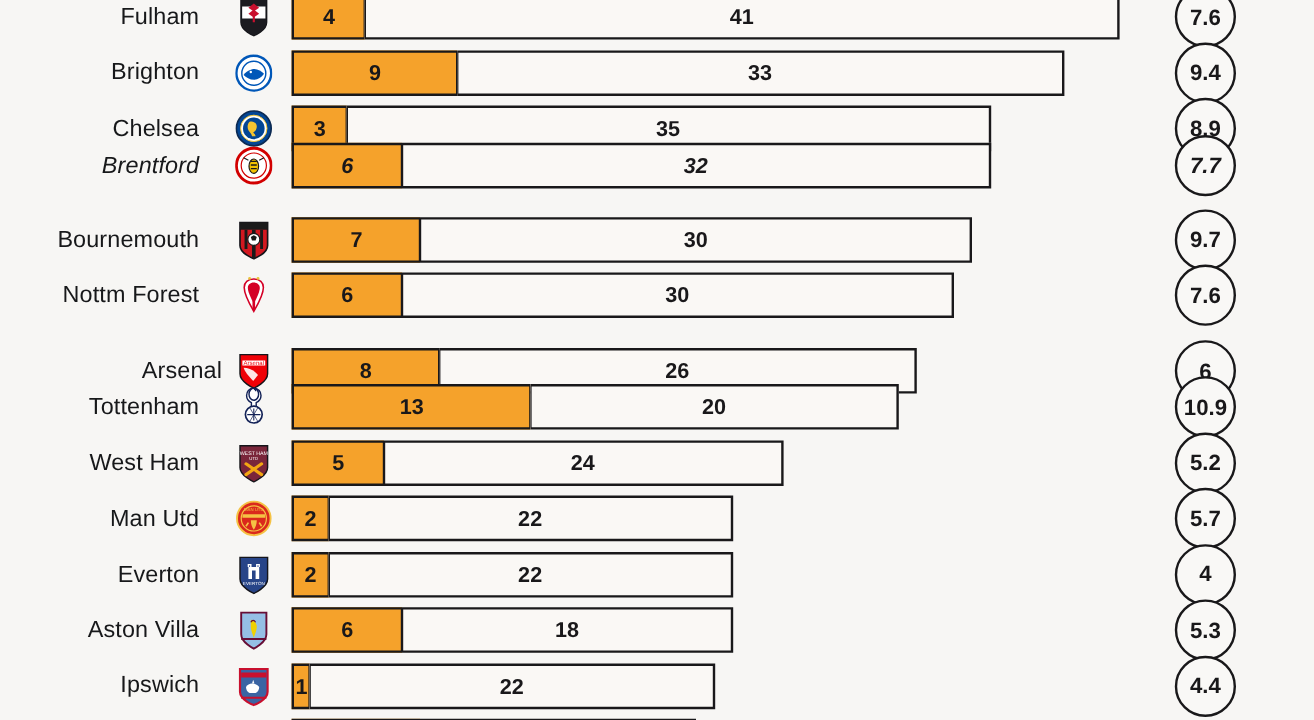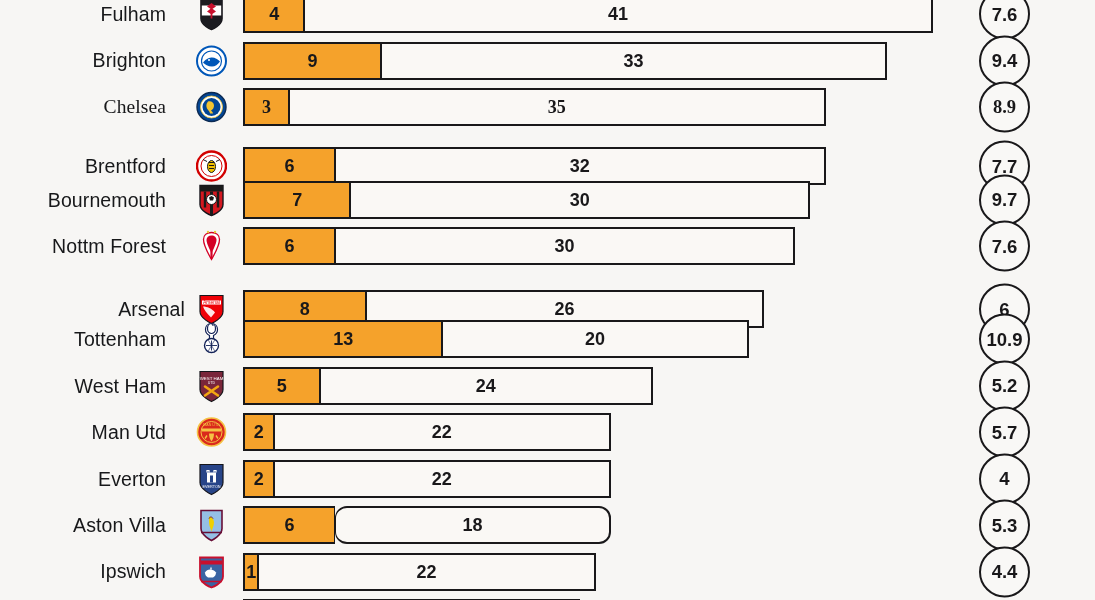--- a/index.html
+++ b/index.html
@@ -137,21 +137,21 @@
           <span>9</span>
         </div>
         <div class="seg seg-b" style="width: 505.89px;">
           <span>33</span>
         </div>
       </div>
       <div class="rating">
         <span>9.4</span>
       </div>
     </div>
-    <div class="row" style="top: 83.9px; font-family: Liberation Serif, serif;">
+    <div class="row" style="top: 83.9px;">
       <div class="team-name">Chelsea</div>
       <div class="crest">
         <svg viewBox="0 0 31 35">
           <circle cx="15.5" cy="17.5" r="14.5" fill="#034694" stroke="#0c2a52" stroke-width="1.4"></circle>
           <circle cx="15.5" cy="17.5" r="11" fill="#ffffff"></circle>
           <circle cx="15.5" cy="17.5" r="9" fill="#034694"></circle>
           <path d="M12 12c3-1 6 1 6 4 0 2-1 4-3 5 1 1 2 2 2 3h-3c0-2-2-3-3-5-1-2-1-5 1-7z" fill="#f4c430"></path>
           <circle cx="15.5" cy="17.5" r="11" fill="none" stroke="#f4c430" stroke-width="0.8"></circle>
         </svg>
       </div>
@@ -160,21 +160,21 @@
           <span>3</span>
         </div>
         <div class="seg seg-b" style="width: 536.55px;">
           <span>35</span>
         </div>
       </div>
       <div class="rating">
         <span>8.9</span>
       </div>
     </div>
-    <div class="row" style="top: 143px;">
+    <div class="row" style="top: 115px; font-style: italic;">
       <div class="team-name">Brentford</div>
       <div class="crest">
         <svg viewBox="0 0 31 35">
           <circle cx="15.5" cy="17.5" r="14.5" fill="#ffffff" stroke="#d20000" stroke-width="2.4"></circle>
           <circle cx="15.5" cy="17.5" r="10.5" fill="#ffffff" stroke="#d20000" stroke-width="1"></circle>
           <ellipse cx="15.5" cy="18" rx="4" ry="6" fill="#f2c200" stroke="#1a1a1a" stroke-width="1"></ellipse>
           <path d="M13 14h5M13 17h5M13 20h5" stroke="#1a1a1a" stroke-width="1.2"></path>
           <path d="M11 13l-4-2M20 13l4-2" stroke="#1a1a1a" stroke-width="1"></path>
         </svg>
       </div>
@@ -359,21 +359,21 @@
           <path d="M5 3h21v18c0 7-10.5 12-10.5 12S5 28 5 21z" fill="#95bfe5" stroke="#670e36" stroke-width="1.6"></path>
           <path d="M13 9c3 0 5 3 5 6s-2 7-2.5 9c-.5-2-2.5-6-2.5-9s0-6 0-6z" fill="#f0d000"></path>
           <path d="M13 11c1-2 3-2 4 0" stroke="#670e36" stroke-width="0.9" fill="none"></path>
           <path d="M5 25h21" stroke="#670e36" stroke-width="1.6"></path>
         </svg>
       </div>
       <div class="bar" style="width: 367.92px;">
         <div class="seg seg-a" style="width: 91.98px;">
           <span>6</span>
         </div>
-        <div class="seg seg-b" style="width: 275.94px; border-radius: 12px;">
+        <div class="seg seg-b" style="width: 275.94px;">
           <span>18</span>
         </div>
       </div>
       <div class="rating">
         <span>5.3</span>
       </div>
     </div>
     <div class="row" style="top: 548.4px;">
       <div class="team-name">Ipswich</div>
       <div class="crest">

